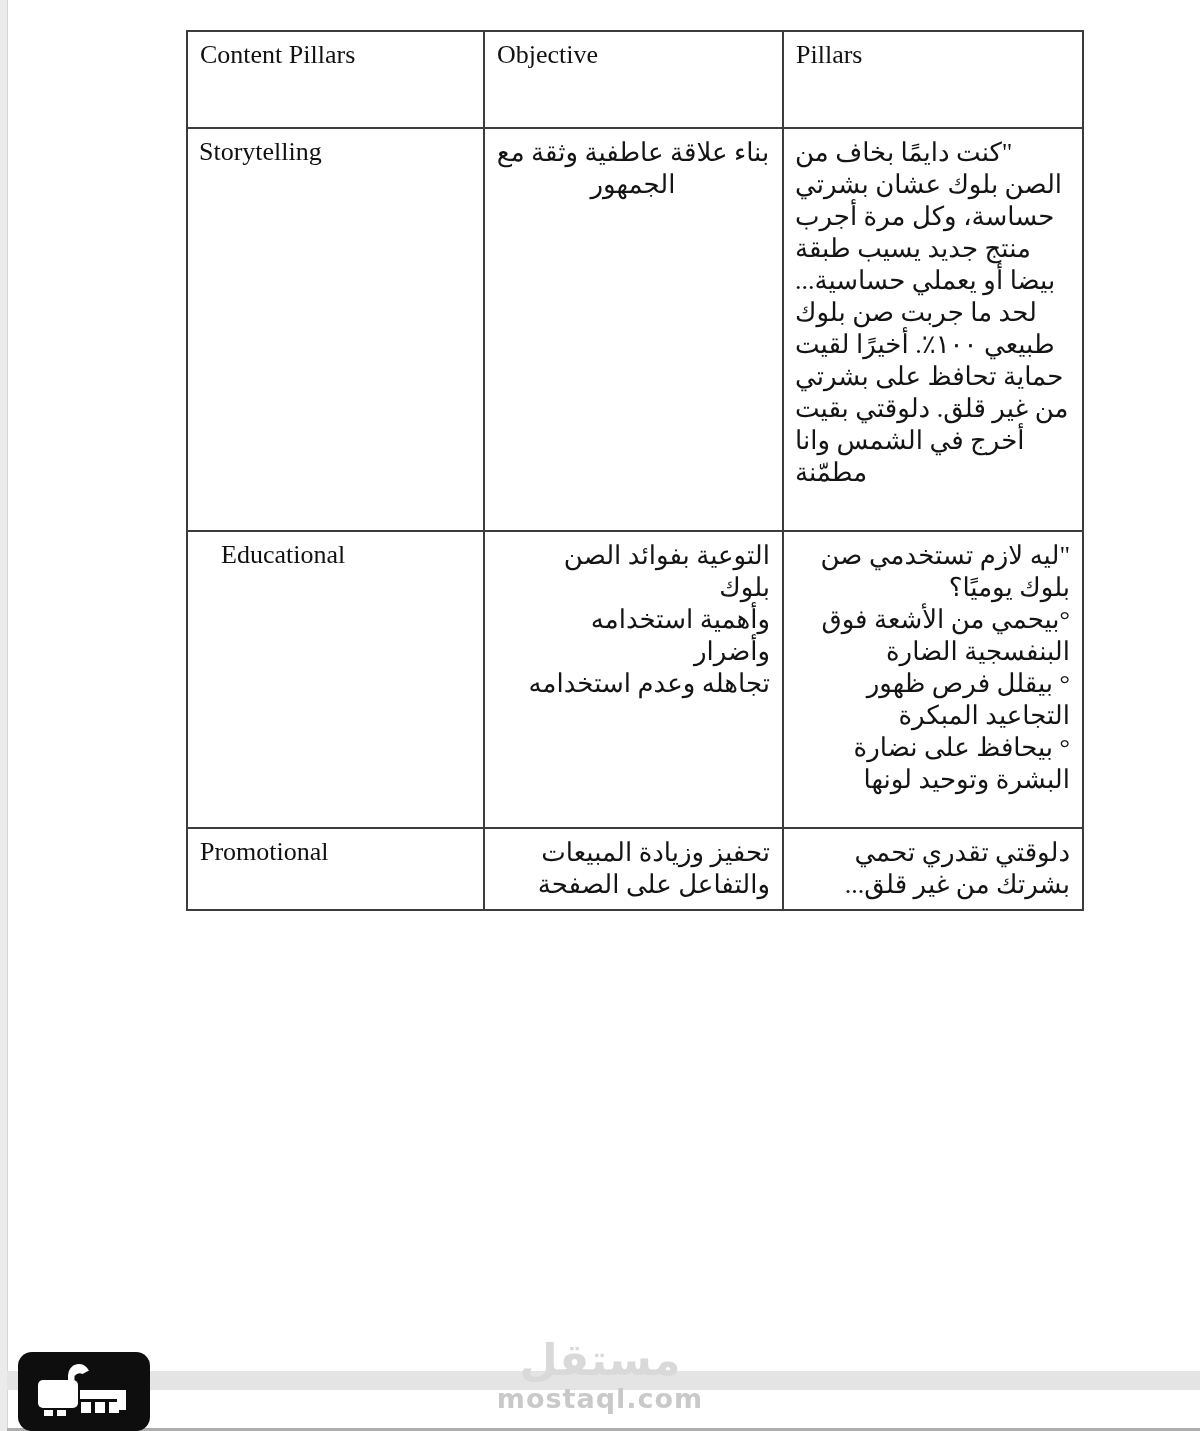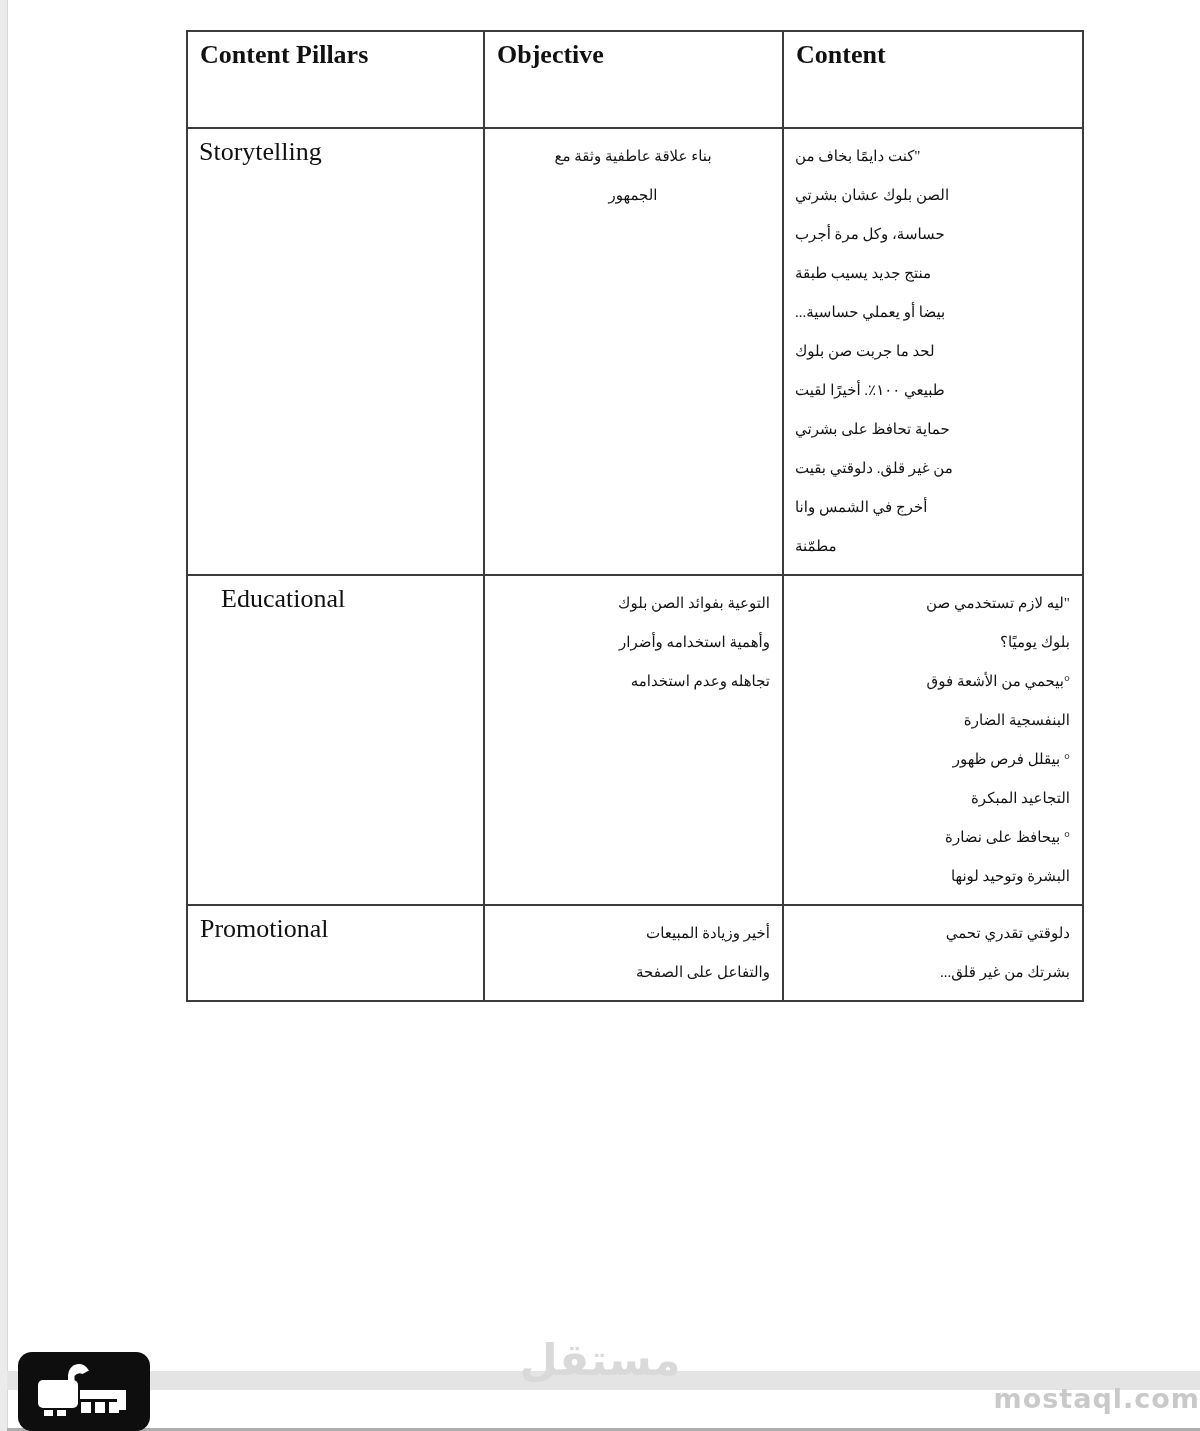--- a/index.html
+++ b/index.html
@@ -12,39 +12,39 @@
   .bottom-bar{position:absolute;left:7px;right:0;top:1371px;height:19px;
               background:#e4e4e4;}
   .bottom-line{position:absolute;left:7px;right:0;bottom:0;height:3px;
                background:#aeaeae;}
 
   
   table.doc{position:absolute;left:186px;top:30px;width:896px;
             border-collapse:collapse;table-layout:fixed;}
   table.doc th, table.doc td{border:2px solid #3c3c3c;vertical-align:top;
             padding:8px 12px;box-sizing:border-box;}
-  th.hdr{font-size:26px;font-weight:bold;text-align:left;height:97px;
+  th.hdr{font-size:26px;font-weight:normal;text-align:left;height:97px;
          font-family:"Liberation Serif", serif;color:#111;border-radius:24px;}
   td.pillar{font-size:26px;color:#111;text-align:left;padding-left:14px;
             font-family:"Liberation Serif", serif;}
-  td.ar{font-size:15px;line-height:39px;color:#141414;
+  td.ar{font-size:26px;line-height:32px;color:#141414;
         white-space:pre-line;font-family:"Liberation Serif", serif;margin-top:43px;}
   .al-left{text-align:left;}
   .al-center{text-align:center;}
   .al-right{text-align:right;}
   tr.r-story td{height:403px;padding-left:11px;}
   tr.r-aware td{height:259px;}
   tr.r-edu td{height:297px;padding-left:33px;}
   tr.r-promo td{height:80px;}
 
   
   .wm-logo{position:absolute;left:0;right:0;top:1334px;text-align:center;
            font-size:44px;font-weight:bold;color:#d9d9d9;z-index:3;
            font-family:"DejaVu Sans", sans-serif;}
-  .wm-site{position:absolute;left:0;right:0;top:1383px;text-align:right;
+  .wm-site{position:absolute;left:0;right:0;top:1383px;text-align:center;
            font-size:27px;font-weight:bold;letter-spacing:1px;color:#c9c9c9;
            z-index:3;font-family:"DejaVu Sans", sans-serif;}
 
   
   .badge{position:absolute;left:18px;top:1352px;width:132px;height:79px;
          background:#0e0e0e;border-radius:14px;z-index:4;}
   .badge svg{display:block;margin:6px auto 0 auto;}
 </style>
 </head>
 <body>
@@ -54,21 +54,21 @@
 <table class="doc">
   <colgroup>
       <col style="width:297px">
       <col style="width:299px">
       <col style="width:300px">
     </colgroup>
   <thead>
     <tr>
       <th class="hdr">Content Pillars</th>
       <th class="hdr">Objective</th>
-      <th class="hdr">Content</th>
+      <th class="hdr">Pillars</th>
     </tr>
   </thead>
   <tbody>
     <tr class="r-story">
       <td class="pillar">Storytelling</td>
       <td class="ar al-center" dir="rtl">بناء علاقة عاطفية وثقة مع
 الجمهور</td>
       <td class="ar al-left" dir="rtl">"كنت دايمًا بخاف من
 الصن بلوك عشان بشرتي
 حساسة، وكل مرة أجرب
@@ -90,21 +90,21 @@
 بلوك يوميًا؟
 °بيحمي من الأشعة فوق
 البنفسجية الضارة
 ° بيقلل فرص ظهور
 التجاعيد المبكرة
 ° بيحافظ على نضارة
 البشرة وتوحيد لونها</td>
     </tr>
     <tr class="r-promo">
       <td class="pillar">Promotional</td>
-      <td class="ar al-right" dir="rtl">أخير وزيادة المبيعات
+      <td class="ar al-right" dir="rtl">تحفيز وزيادة المبيعات
 والتفاعل على الصفحة</td>
       <td class="ar al-right" dir="rtl">دلوقتي تقدري تحمي
 بشرتك من غير قلق...</td>
     </tr>
   </tbody>
 </table>
 
 <div class="bottom-bar"></div>
 <div class="bottom-line"></div>
 

